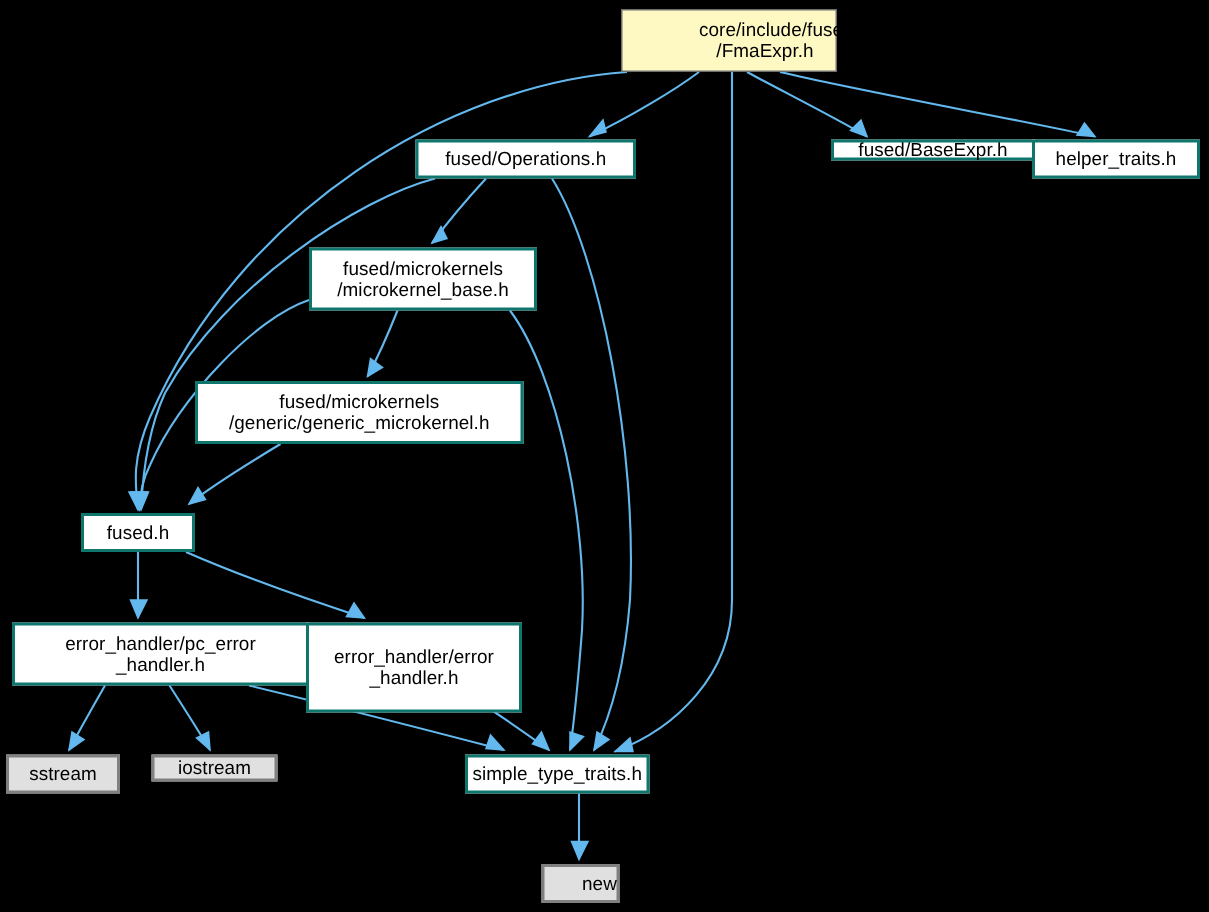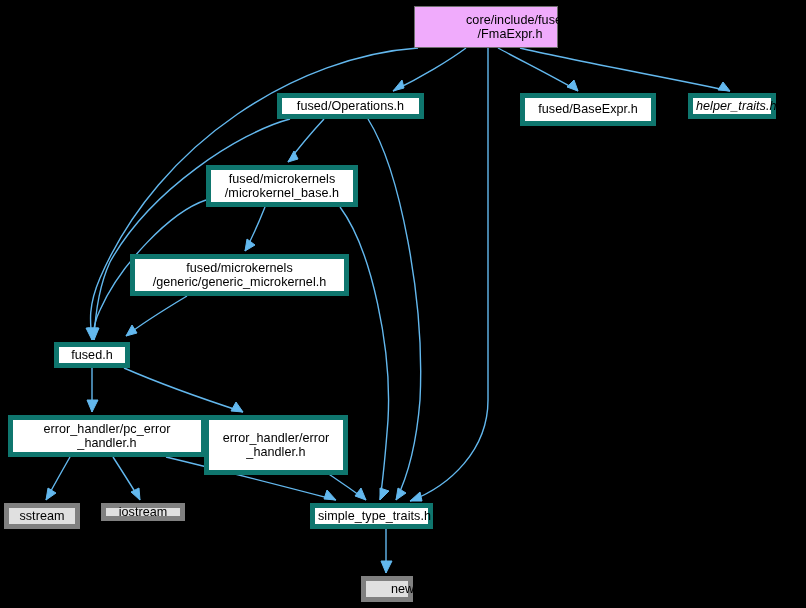--- a/index.html
+++ b/index.html
@@ -24,36 +24,36 @@
     position: absolute;
     left: 0;
     top: 0;
     width: 806px;
     height: 608px;
     display: block;
   }
   .node-box {
     position: absolute;
     box-sizing: border-box;
-    border: 5px solid #0f766e;
+    border: 2px solid #0f766e;
     background: #ffffff;
     color: #000000;
     font-size: 12.6px;
     line-height: 14.5px;
     text-align: center;
     display: flex;
     align-items: center;
     justify-content: center;
     white-space: pre;
     letter-spacing: 0.05px;
     font-family: "Liberation Sans", sans-serif;
     cursor: pointer;
   }
   .node-box.root {
-    background: #f0abfc;
+    background: #fef9c3;
     border-color: #6e6e6e;
     border-width: 1px;
     padding-left: 48px;
   }
   .node-box.system {
     background: #e0e0e0;
     border-color: #808080;
   }
   .node-label {
     display: block;
@@ -141,22 +141,22 @@
       </g>
       <g>
         <path d="M 386,529 C 386,543 386,558 386,573" fill="none" stroke="#63b8ee" stroke-width="1.4"></path>
         <path d="M 386,573 L 381,561 L 392,561 Z" fill="#63b8ee" stroke="#63b8ee" stroke-width="1"></path>
       </g>
     </svg>
   <div id="node-layer">
       <div class="node-box root" style="left: 414px; top: 6px; width: 144px; height: 42px;"><span class="node-label">core/include/fused
 /FmaExpr.h</span></div>
       <div class="node-box" style="left: 277px; top: 93px; width: 147px; height: 26px;"><span class="node-label">fused/Operations.h</span></div>
-      <div class="node-box" style="left: 520px; top: 93px; width: 136px; height: 33px;"><span class="node-label">fused/BaseExpr.h</span></div>
-      <div class="node-box" style="left: 688px; top: 93px; width: 88px; height: 26px; font-style: italic;"><span class="node-label">helper_traits.h</span></div>
+      <div class="node-box" style="left: 554px; top: 93px; width: 136px; height: 14px;"><span class="node-label">fused/BaseExpr.h</span></div>
+      <div class="node-box" style="left: 688px; top: 93px; width: 112px; height: 26px;"><span class="node-label">helper_traits.h</span></div>
       <div class="node-box" style="left: 206px; top: 165px; width: 152px; height: 42px;"><span class="node-label">fused/microkernels
 /microkernel_base.h</span></div>
       <div class="node-box" style="left: 130px; top: 254px; width: 219px; height: 42px;"><span class="node-label">fused/microkernels
 /generic/generic_microkernel.h</span></div>
       <div class="node-box" style="left: 54px; top: 342px; width: 76px; height: 26px;"><span class="node-label">fused.h</span></div>
       <div class="node-box" style="left: 8px; top: 415px; width: 198px; height: 42px;"><span class="node-label">error_handler/pc_error
 _handler.h</span></div>
       <div class="node-box" style="left: 204px; top: 415px; width: 144px; height: 60px;"><span class="node-label">error_handler/error
 _handler.h</span></div>
       <div class="node-box system" style="left: 4px; top: 503px; width: 76px; height: 26px; text-align: center;"><span class="node-label">sstream</span></div>

